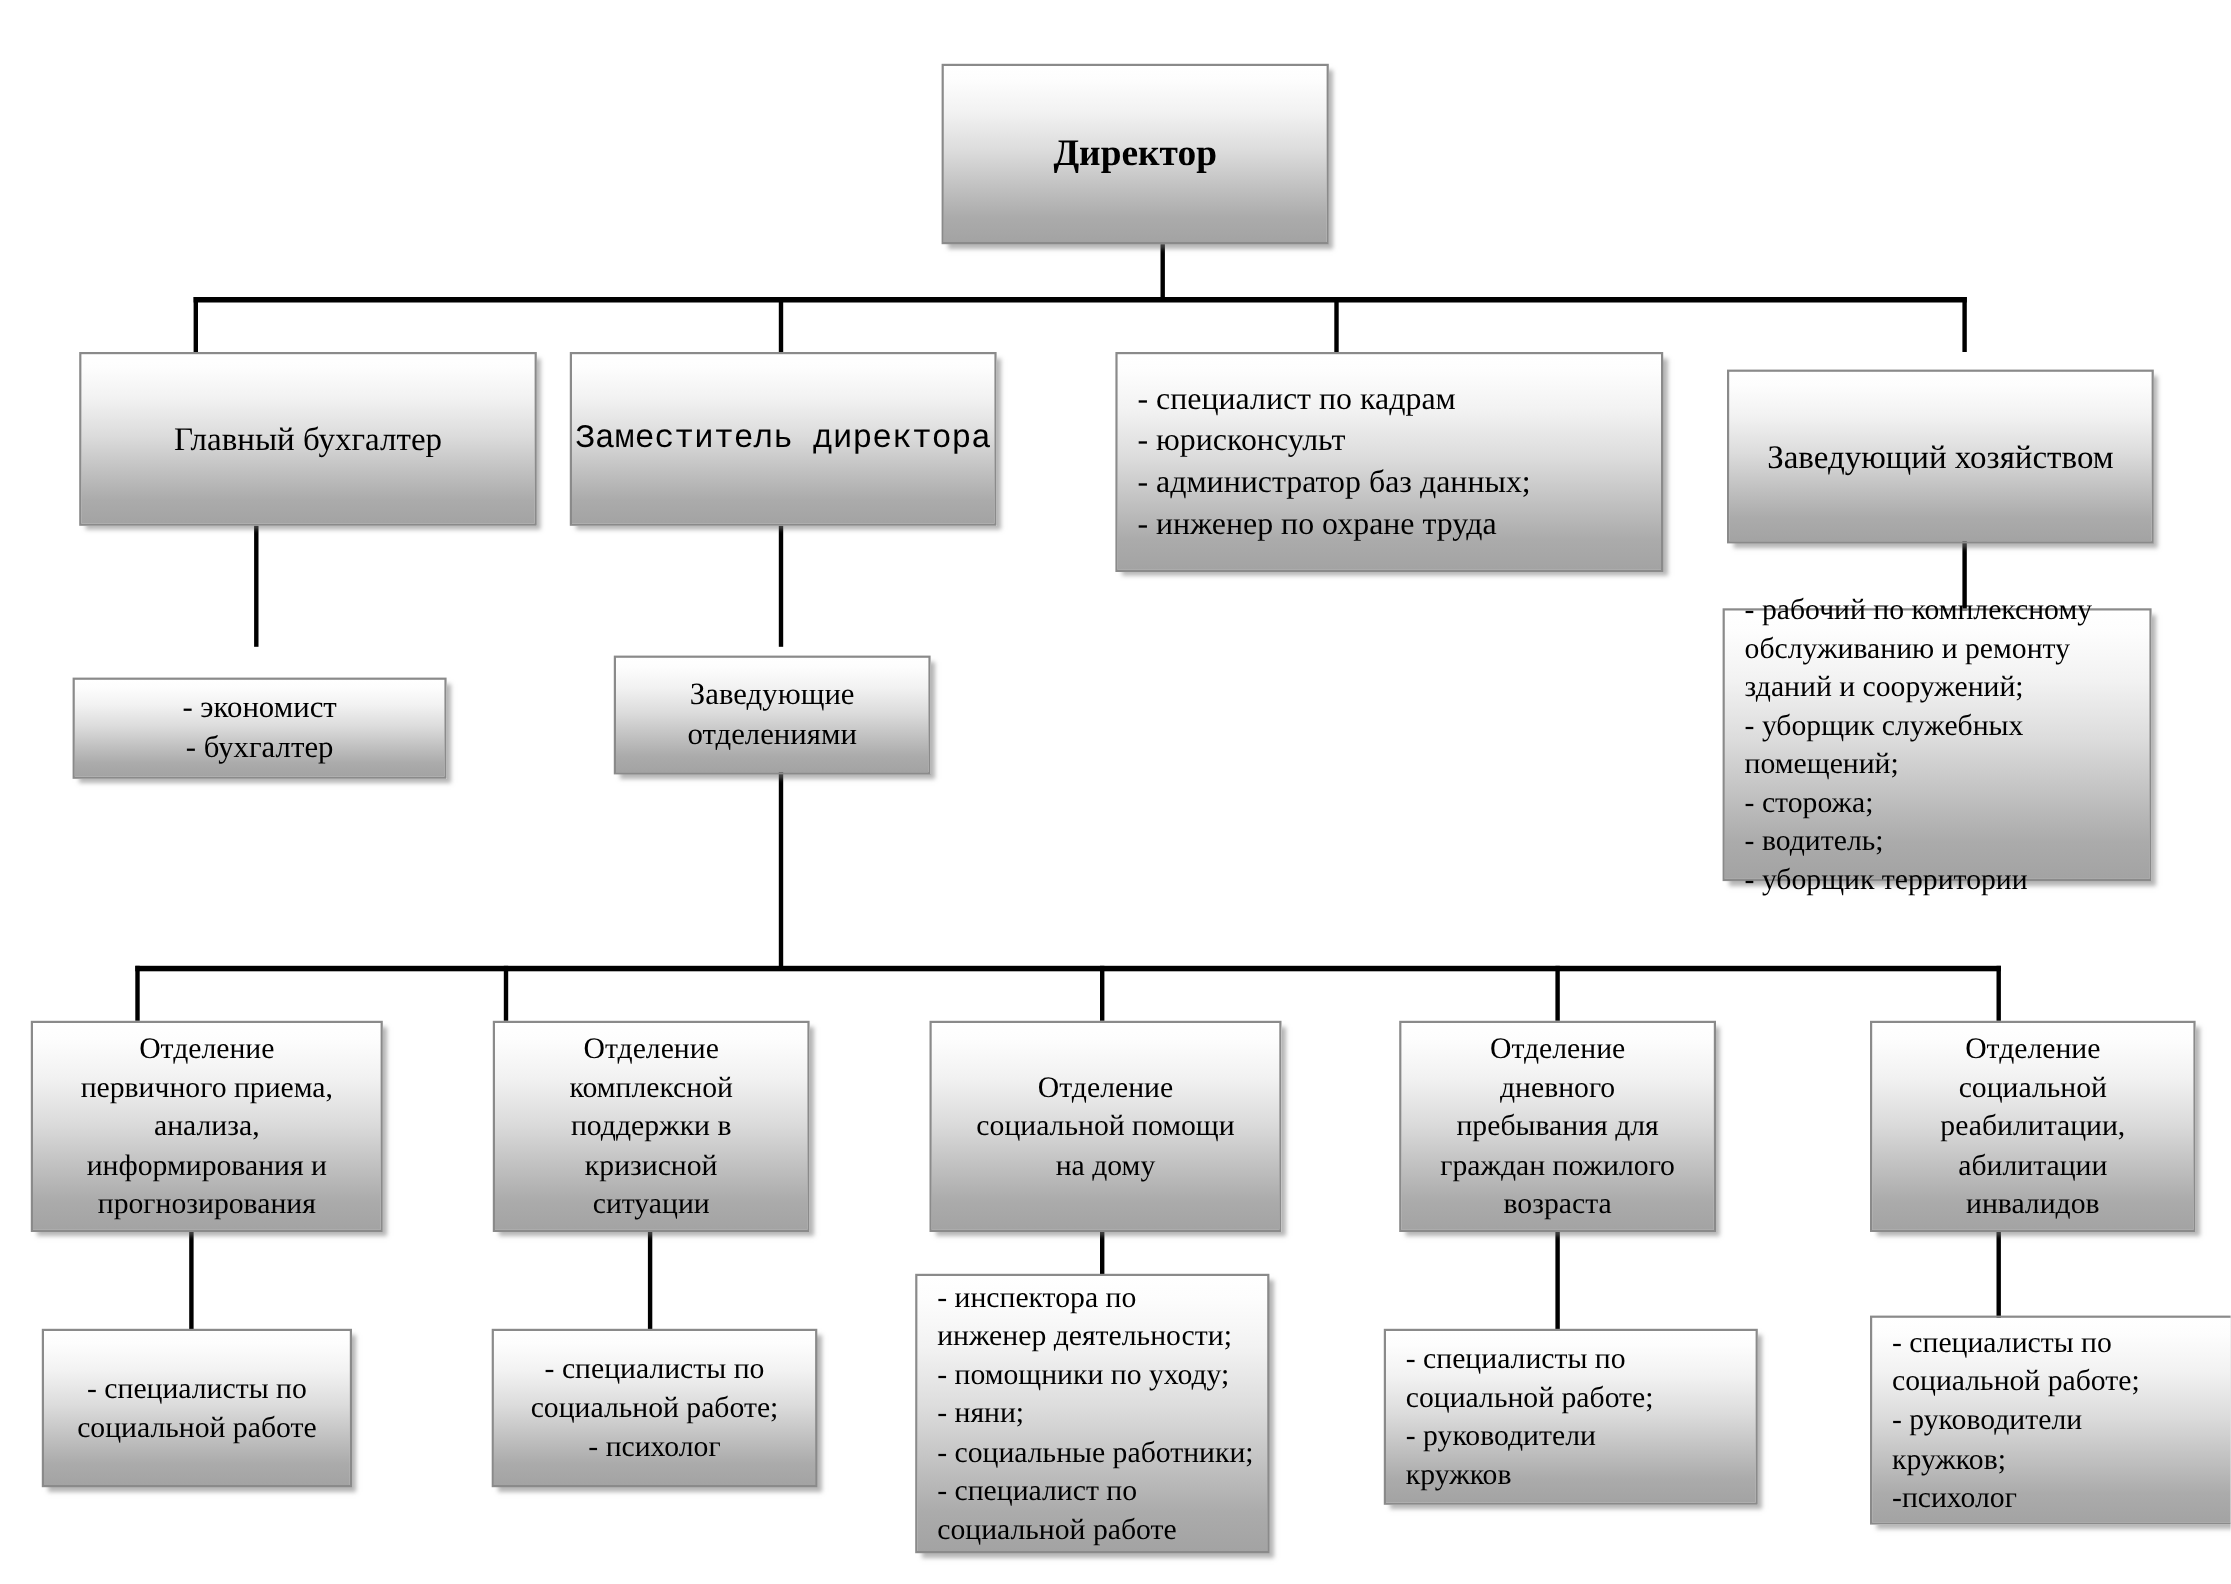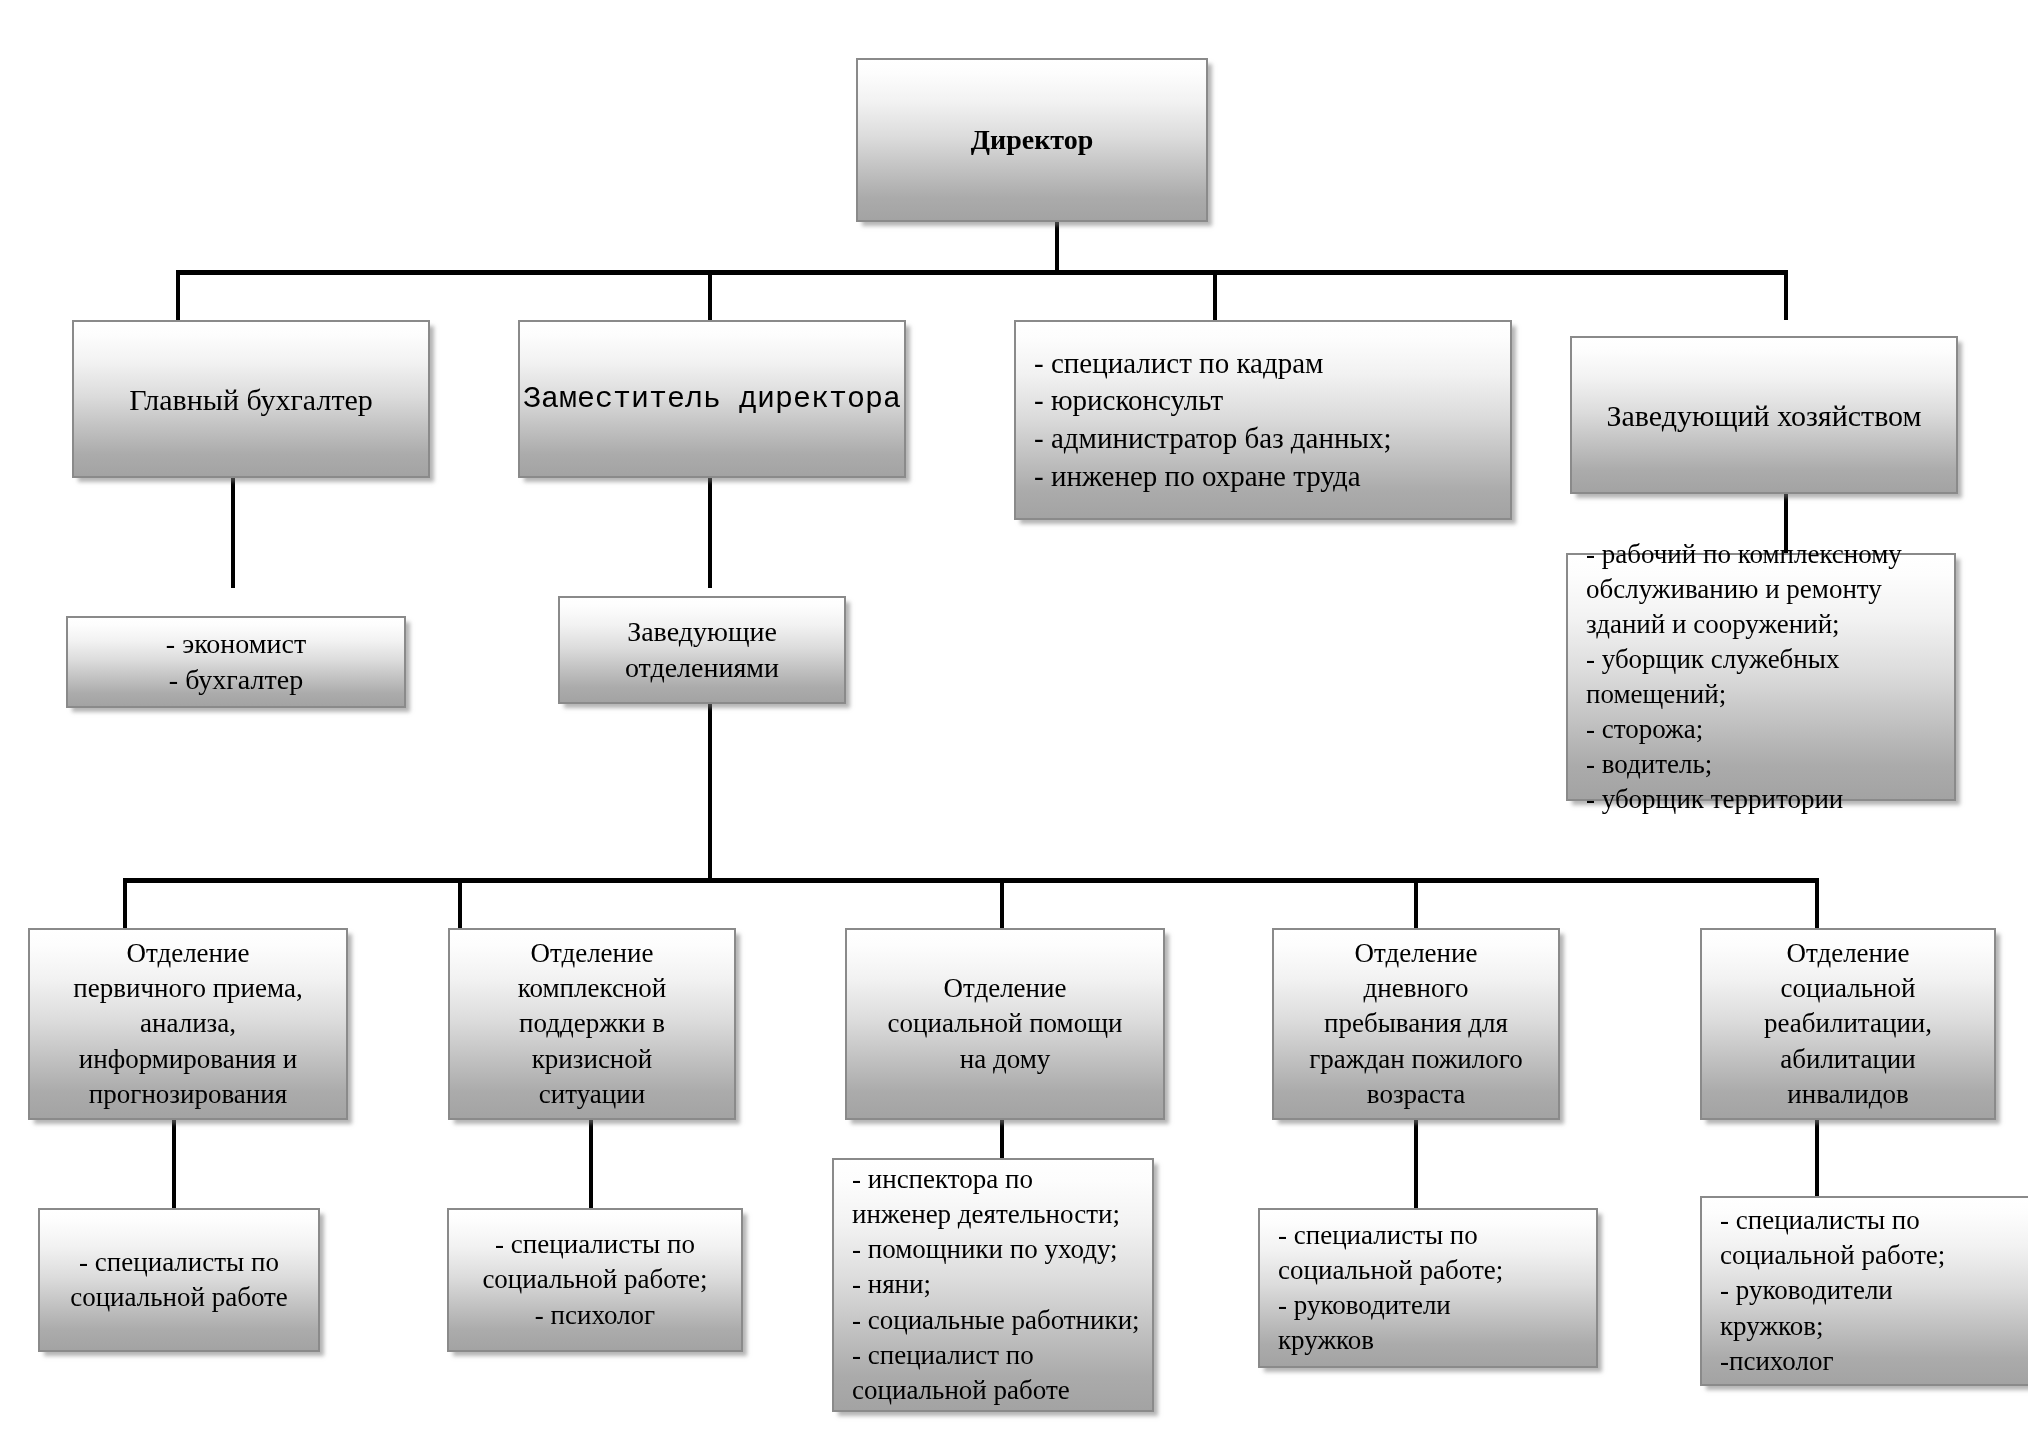--- a/index.html
+++ b/index.html
@@ -45,21 +45,21 @@
   
   .conn {
     position: absolute;
     background: #000000;
     z-index: 1;
   }
   .vline { width: 3px; }
   .hline { height: 4px; }
 
   
-  .fs-34 { font-size: 28px; }
+  .fs-34 { font-size: 34px; }
   .fs-30 { font-size: 30px; }
   .fs-29 { font-size: 29px; }
   .fs-28 { font-size: 28px; }
   .fs-27 { font-size: 27px; }
 </style>
 </head>
 <body>
 
 <div id="chart-root">
 
@@ -91,21 +91,21 @@
   <div class="conn vline" style="left:172px; top:1120px; width:4px; height:90px;"></div>
   <div class="conn vline" style="left:589px; top:1120px; width:4px; height:90px;"></div>
   <div class="conn vline" style="left:1000px; top:1120px; width:4px; height:40px;"></div>
   <div class="conn vline" style="left:1414px; top:1120px; width:4px; height:90px;"></div>
   <div class="conn vline" style="left:1815px; top:1120px; width:4px; height:90px;"></div>
 
   <div class="node align-center" style="left:856px; top:58px; width:352px; height:164px;">
     <span class="line fs-34 t-bold">Директор</span>
   </div>
 
-  <div class="node align-center" style="left:72px; top:320px; width:358px; height:158px;">
+  <div class="node align-center" style="left:72px; top:320px; width:416px; height:158px;">
     <span class="line fs-30">Главный бухгалтер</span>
   </div>
 
   <div class="node align-center" style="left:518px; top:320px; width:388px; height:158px;font-family:Liberation Mono, monospace;">
     <span class="line fs-30">Заместитель директора</span>
   </div>
 
   <div class="node align-left pad-l" style="left:1014px; top:320px; width:498px; height:200px;">
     <span class="line fs-29">- специалист по кадрам</span>
     <span class="line fs-29">- юрисконсульт</span>

